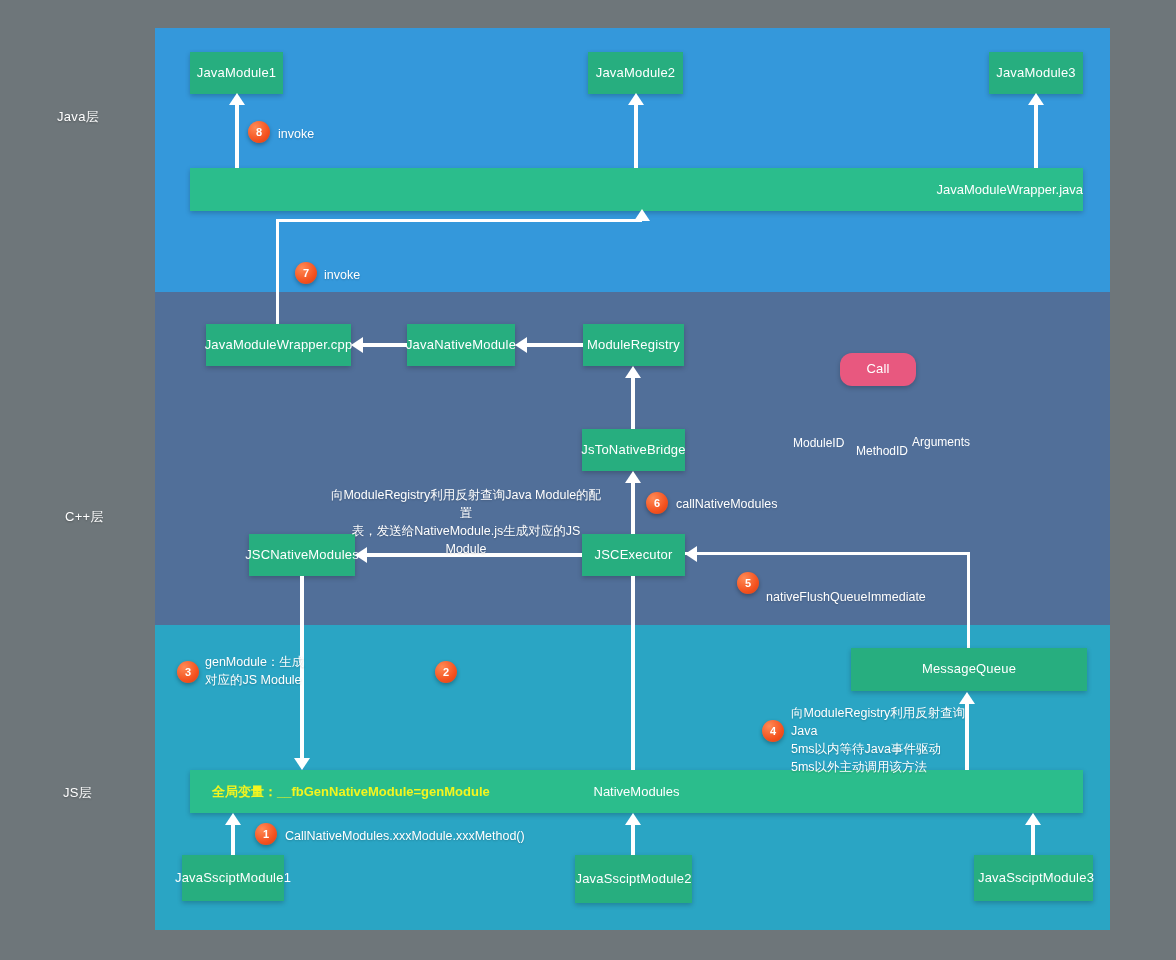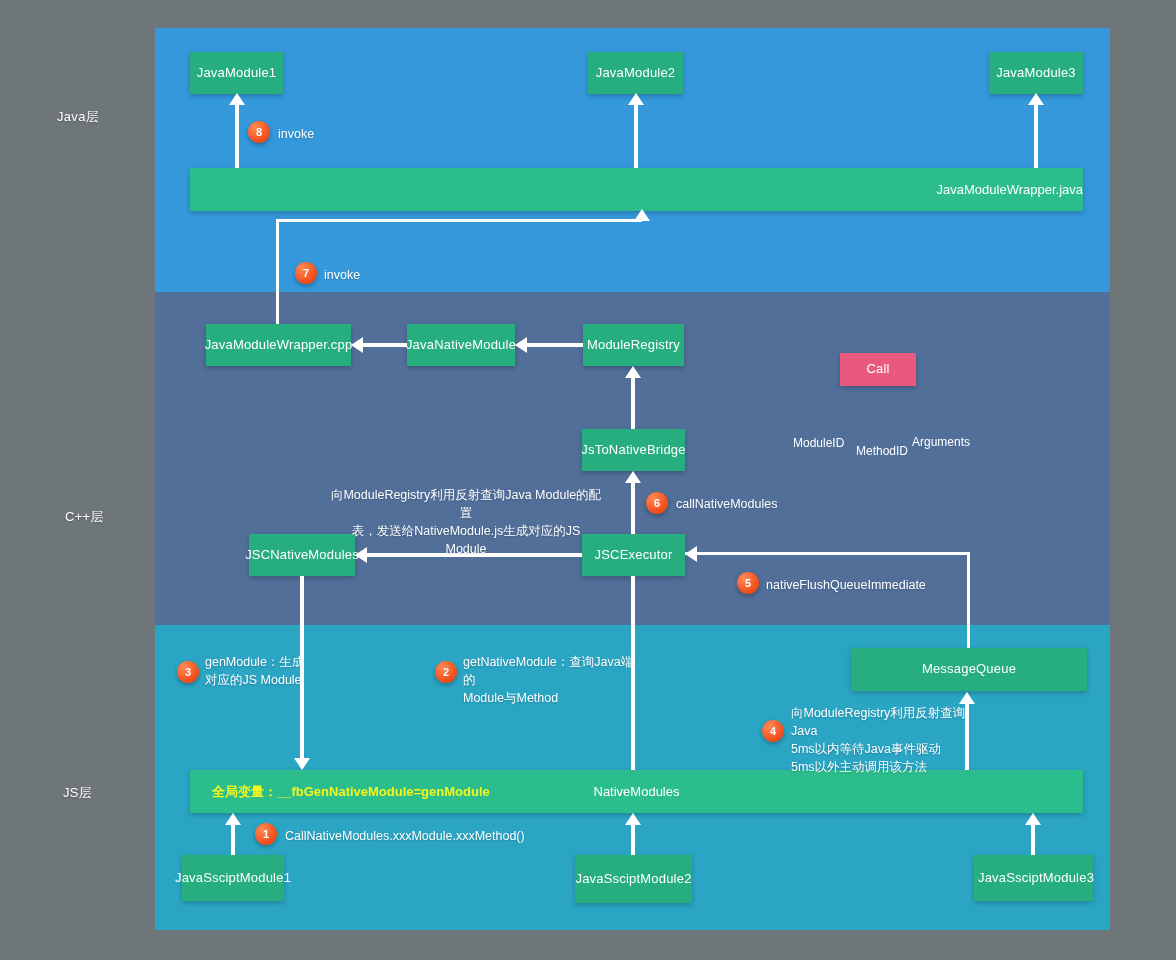--- a/index.html
+++ b/index.html
@@ -48,21 +48,21 @@
     display: flex;
     align-items: center;
     justify-content: center;
     text-align: center;
     box-sizing: border-box;
     box-shadow: 0 2px 5px rgba(0,0,0,.22);
     line-height: 1.25;
     padding: 2px 6px;
     letter-spacing: .2px;
   }
-  .node.pink  { background: #e8587f; }
+  .node.pink  { background: #e8587f; border-radius: 12px; }
 
   .bar {
     position: absolute;
     background: #2bbd8c;
     color: #fff;
     font-size: 13px;
     box-sizing: border-box;
     box-shadow: 0 2px 5px rgba(0,0,0,.22);
     display: flex;
     align-items: center;
@@ -241,42 +241,40 @@
 
   <div class="sublabel" style="left:793px; top:436px;">ModuleID</div>
   <div class="sublabel" style="left:856px; top:444px;">MethodID</div>
   <div class="sublabel" style="left:912px; top:435px;">Arguments</div>
 
   <div class="elbow" style="left:685px; top:552px; width:285px; height:3px;"></div>
   <div class="elbow" style="left:967px; top:552px; width:3px; height:97px;"></div>
   <div class="arrowhead ah-left" style="left:685px; top:546px;"></div>
 
   <div class="badge" style="left:737px; top:572px;">5</div>
-  <div class="anno" style="left:766px; top:576px;">nativeFlushQueueImmediate</div>
+  <div class="anno" style="left:766px; top:588px;">nativeFlushQueueImmediate</div>
 
   <div class="node" style="left:851px; top:648px; width:236px; height:43px;">MessageQueue</div>
 
   <div class="bar" style="left:190px; top:770px; width:893px; height:43px;">
     <span class="bar-left" style="left:22px;">全局变量：__fbGenNativeModule=genModule</span>
     <span class="bar-mid-label" style="left:0; right:0; text-align:center;">NativeModules</span>
   </div>
 
   <div class="vline" style="left:300px; top:576px; height:182px;"></div>
   <div class="arrowhead ah-down" style="left:294px; top:758px;"></div>
 
   <div class="badge" style="left:177px; top:661px;">3</div>
   <div class="anno" style="left:205px; top:653px; width:130px;">genModule：生成
 对应的JS Module</div>
 
   <div class="vline" style="left:631px; top:625px; height:145px;"></div>
   <div class="vline" style="left:631px; top:576px; height:49px;"></div>
 
   <div class="badge" style="left:435px; top:661px;">2</div>
-  <div class="anno" style="left:463px; top:653px; width:180px;">getNativeModule：查询Java端的
-Module与Method</div>
 
   <div class="vline" style="left:965px; top:704px; height:66px;"></div>
   <div class="arrowhead ah-up" style="left:959px; top:692px;"></div>
 
   <div class="badge" style="left:762px; top:720px;">4</div>
   <div class="anno" style="left:791px; top:704px; width:180px;">向ModuleRegistry利用反射查询Java
 5ms以内等待Java事件驱动
 5ms以外主动调用该方法</div>
 
   <div class="node" style="left:182px; top:855px; width:102px; height:46px;">JavaSsciptModule1</div>

